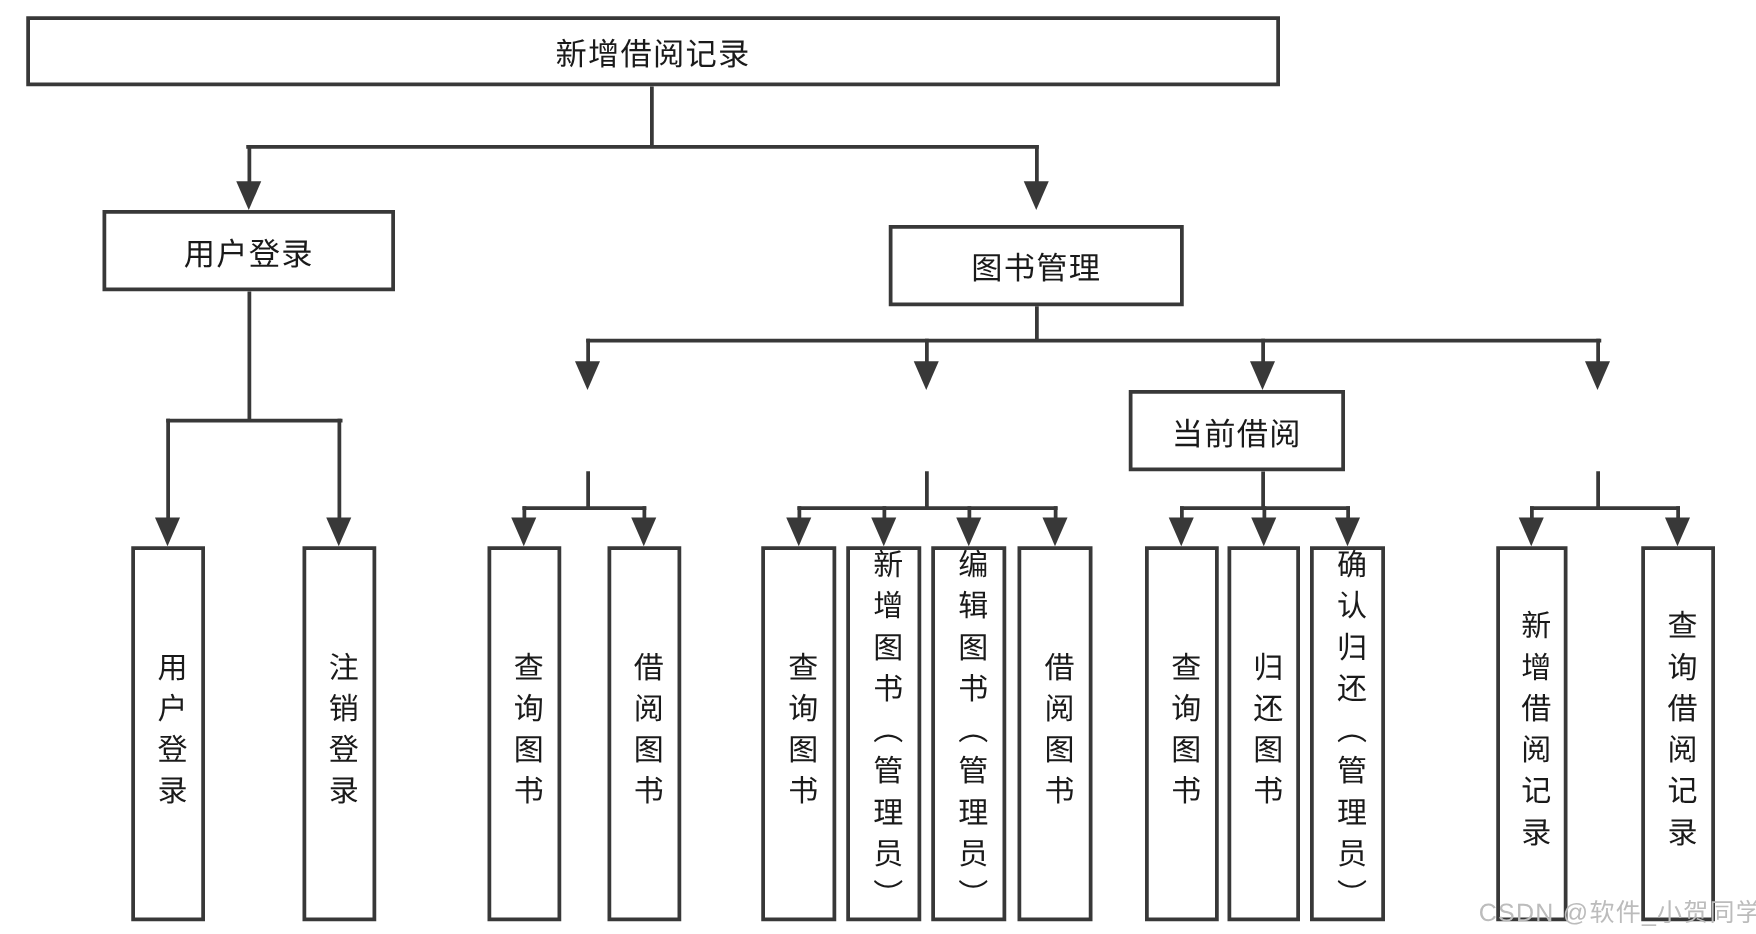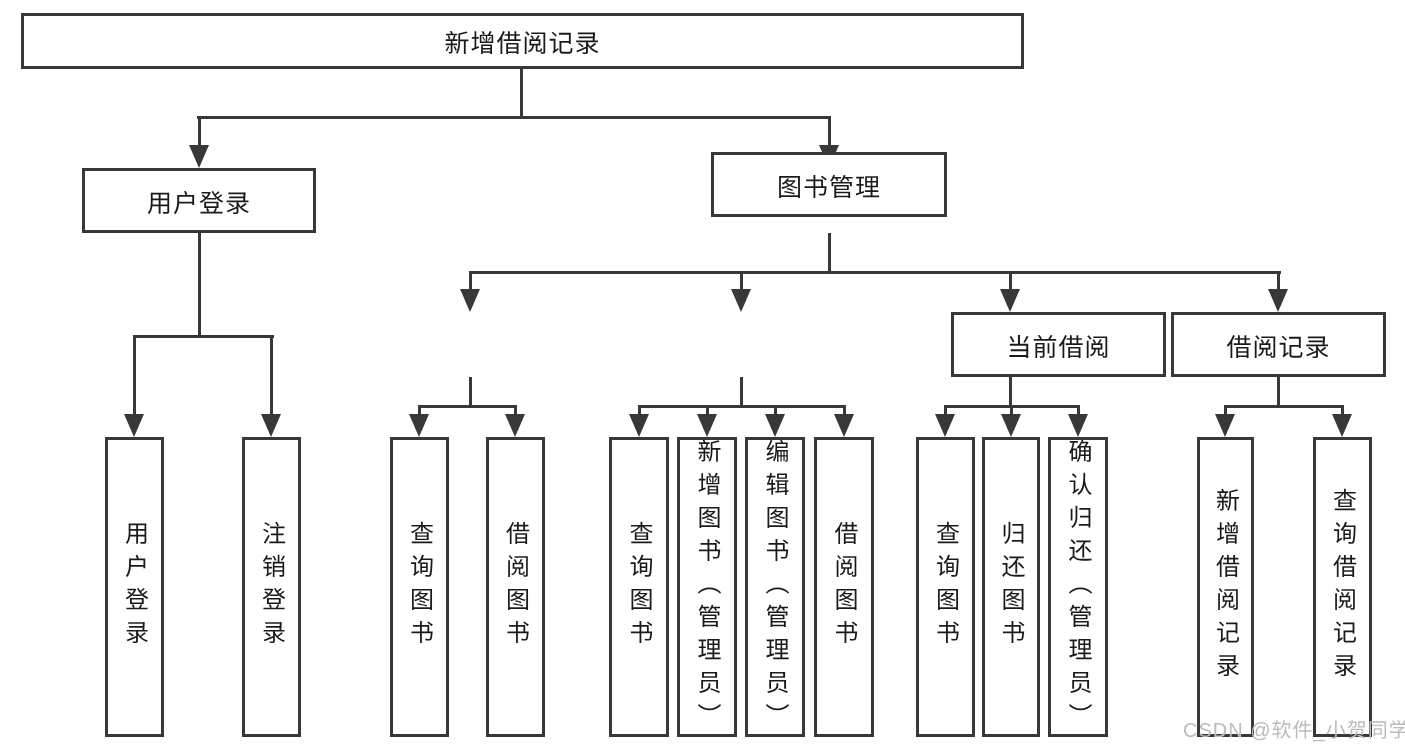--- a/index.html
+++ b/index.html
@@ -45,33 +45,30 @@
 <div class="canvas">
 
   <div class="node" style="left:21px;top:13px;width:1003px;height:56px;">
     <span>新增借阅记录</span>
   </div>
 
   <div class="node" style="left:82px;top:168px;width:234px;height:65px;">
     <span>用户登录</span>
   </div>
 
-  <div class="node" style="left:711px;top:152px;width:236px;height:65px;">
+  <div class="node" style="left:711px;top:180px;width:236px;height:65px;font-family:Liberation Mono, monospace;">
     <span>图书管理</span>
   </div>
 
 
 
-  <div class="node" style="left:903px;top:312px;width:215px;height:65px;margin-left:48px;">
+  <div class="node" style="left:903px;top:312px;width:173px;height:65px;">
     <span>当前借阅</span>
   </div>
 
-  <div class="node" style="left:1171px;top:312px;width:215px;height:65px;">
-    <span>借阅记录</span>
-  </div>
 
   <div class="node leaf" style="left:105px;top:437px;width:59px;height:300px;">
     <span class="vtext">用户登录</span>
   </div>
   <div class="node leaf" style="left:242px;top:437px;width:59px;height:300px;">
     <span class="vtext">注销登录</span>
   </div>
 
   <div class="node leaf" style="left:390px;top:437px;width:59px;height:300px;">
     <span class="vtext">查询图书</span>

